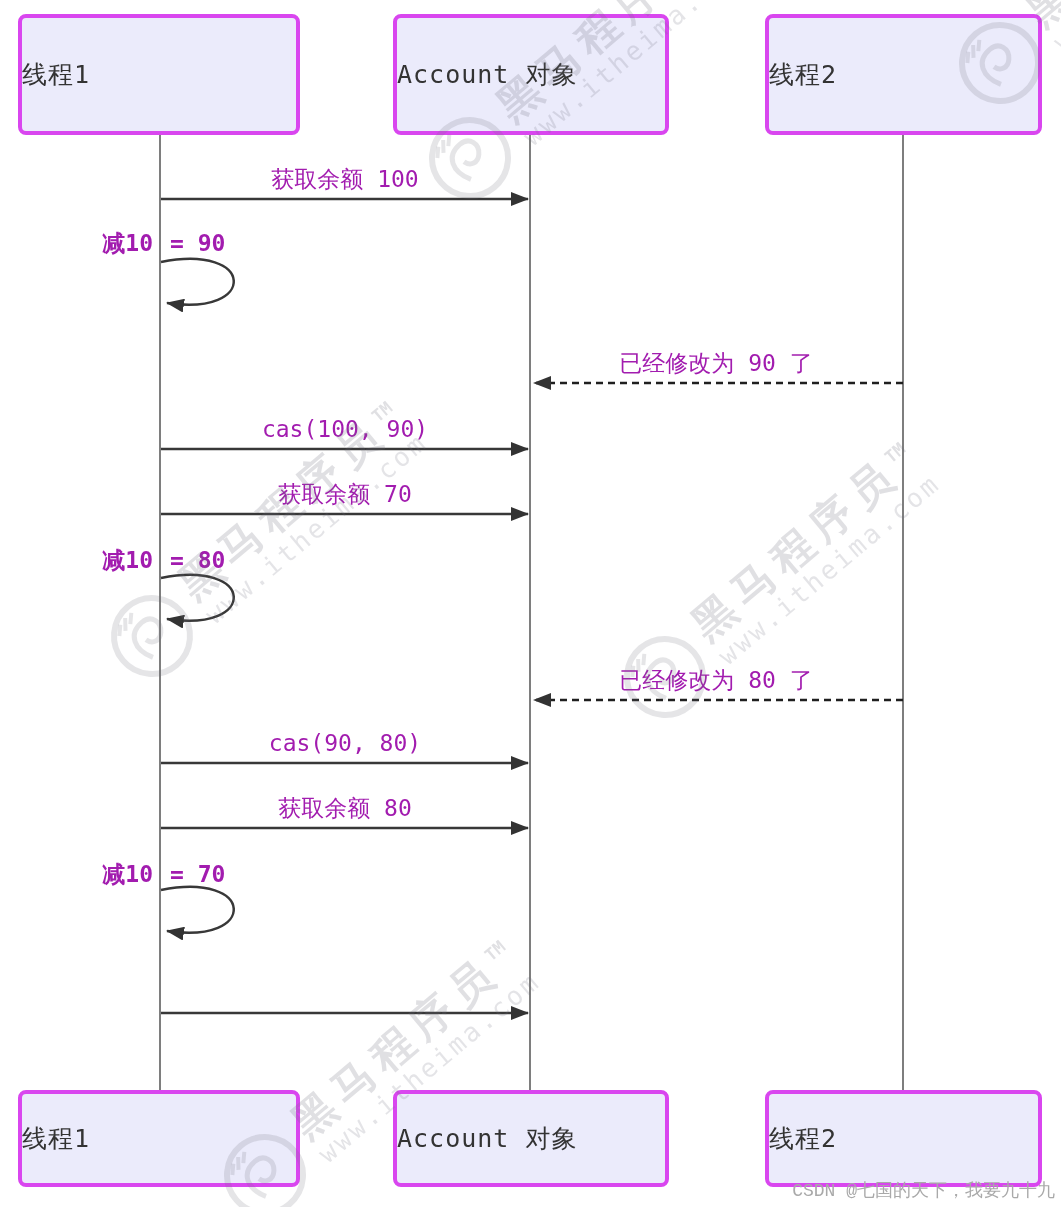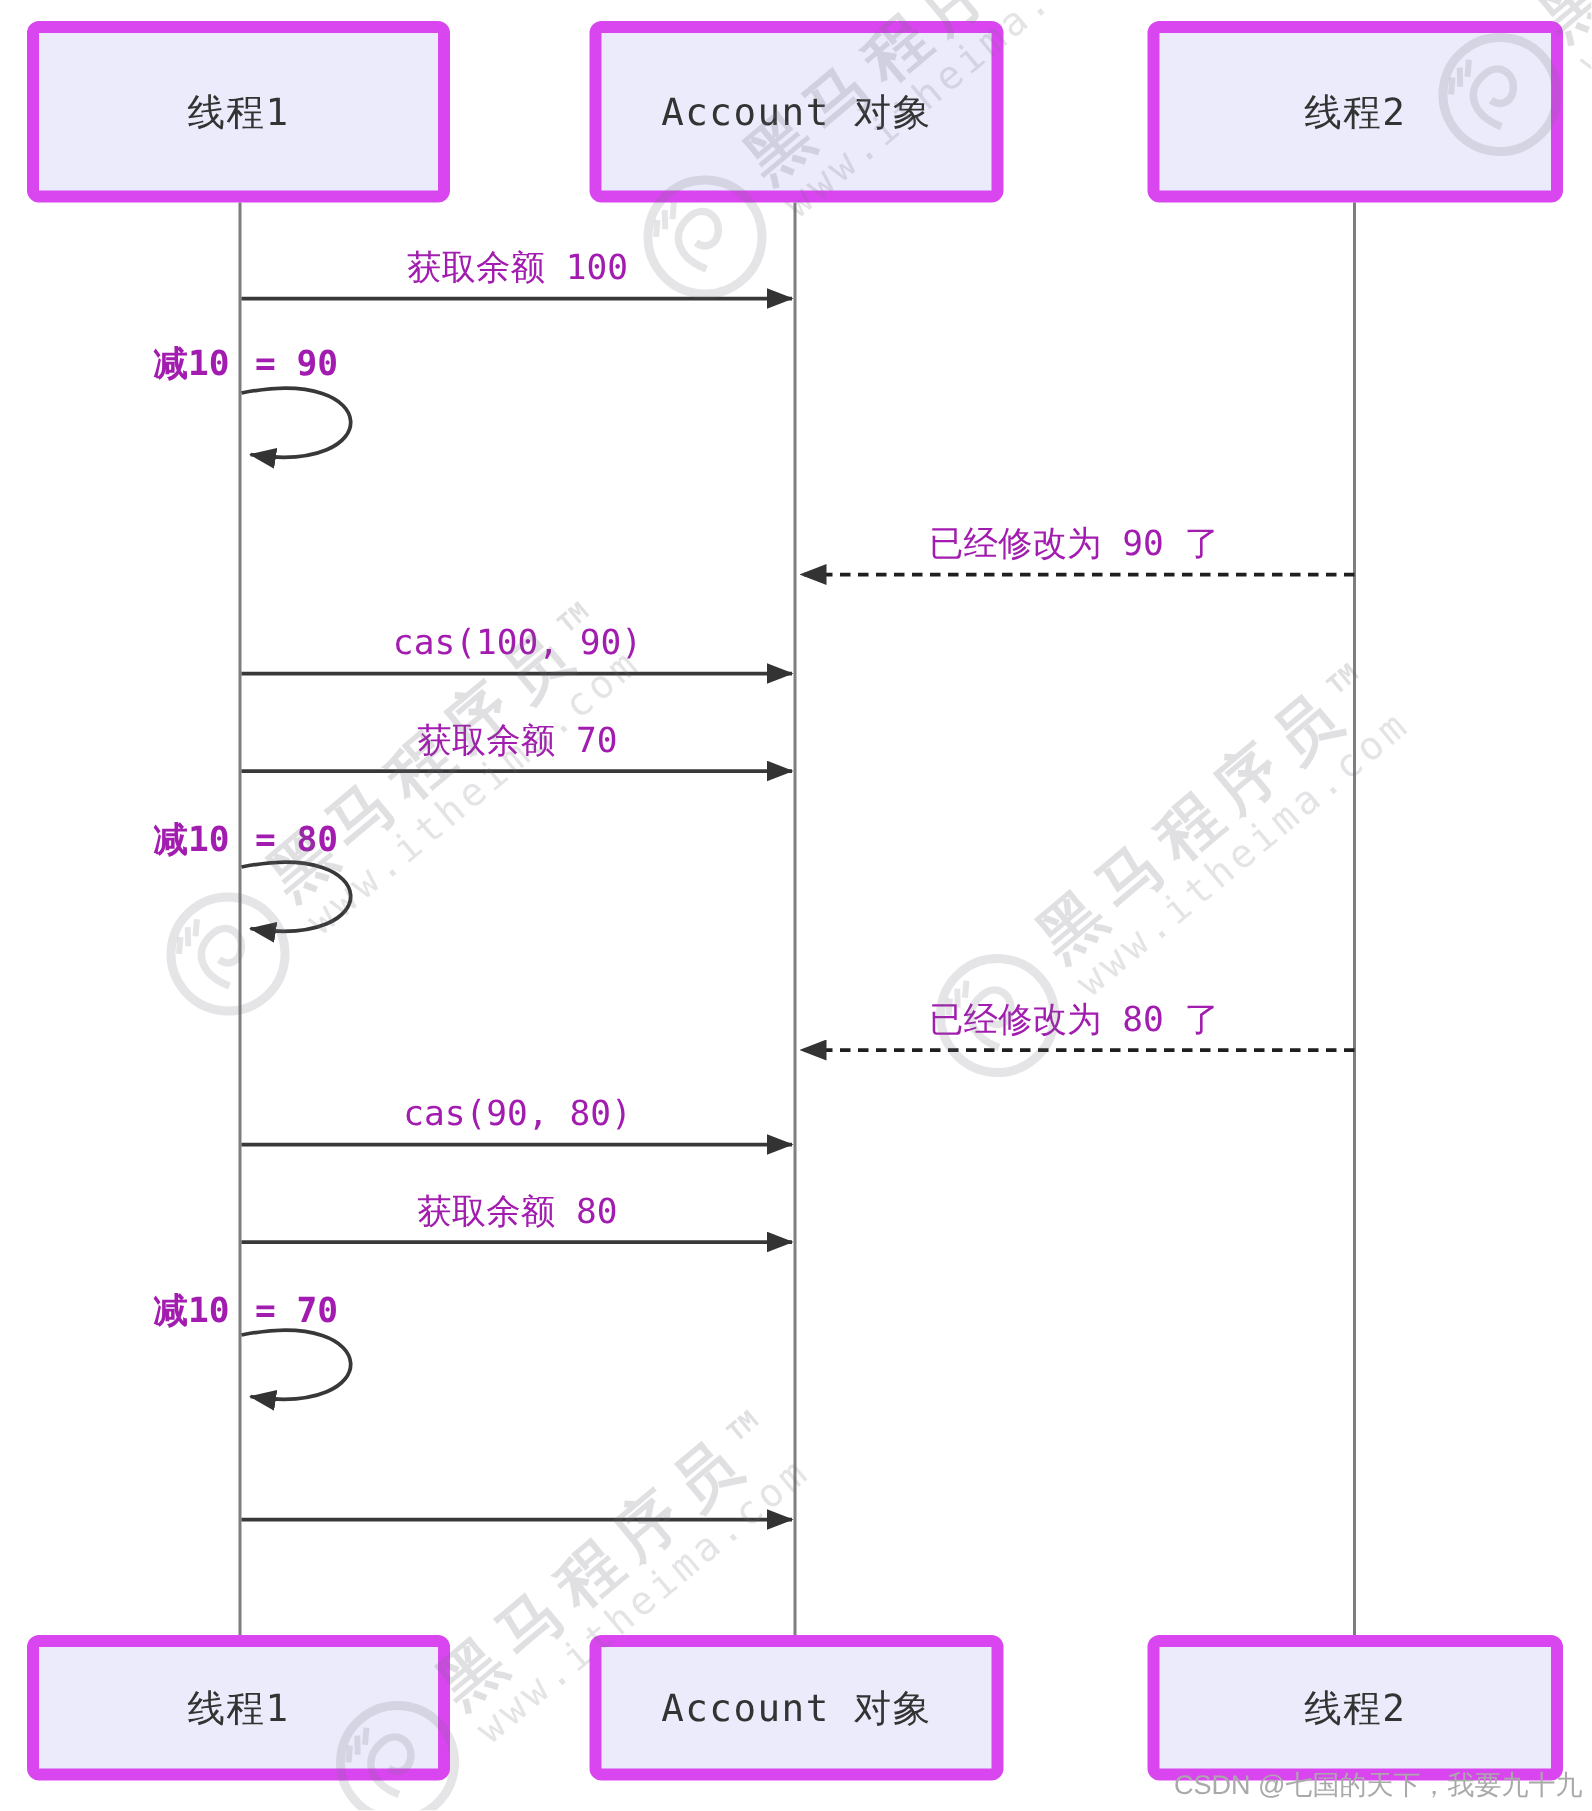--- a/index.html
+++ b/index.html
@@ -4,22 +4,22 @@
 <style>
   html,body { margin:0; padding:0; background:#ffffff; }
   .stage {
     position:relative; width:1061px; height:1207px;
     background:#ffffff; overflow:hidden;
     font-family:"DejaVu Sans Mono","DejaVu Sans",monospace;
   }
   
   .actor {
     position:absolute; box-sizing:border-box;
-    background:#ebebfb; border:8px solid #d946ef; border-radius:8px;
-    display:flex; align-items:center; justify-content:center;
+    background:#ebebfb; border:4px solid #d946ef; border-radius:8px;
+    display:flex; align-items:center; 
     font-size:25px; color:#333; letter-spacing:1px; z-index:2;
   }
   
   .lines { position:absolute; left:0; top:0; z-index:1; }
   
   .msg {
     position:absolute; z-index:2; font-size:23px; color:#a21caf;
     text-align:center; height:32px; line-height:32px; white-space:nowrap;
   }
   .msg.loop-part { width:auto;font-weight:bold; }
@@ -35,21 +35,21 @@
     color:rgba(108,108,122,0.21); line-height:1.05;
   }
   .wm-tm { font-size:17px; vertical-align:18px; letter-spacing:0; }
   .wm-url {
     font-size:26px; letter-spacing:3px; color:rgba(112,112,126,0.19);
     line-height:1.0;
   }
   
   .credit {
     position:absolute; z-index:4; font-size:18px; color:#a9a9a9;
-    font-family:Liberation Sans, sans-serif;
+    font-family:Liberation Mono, monospace;
     white-space:nowrap;
   }
 </style>
 </head>
 <body>
 
 <div class="stage">
 
   <svg class="lines" width="1061" height="1207" viewBox="0 0 1061 1207">
     <defs>

